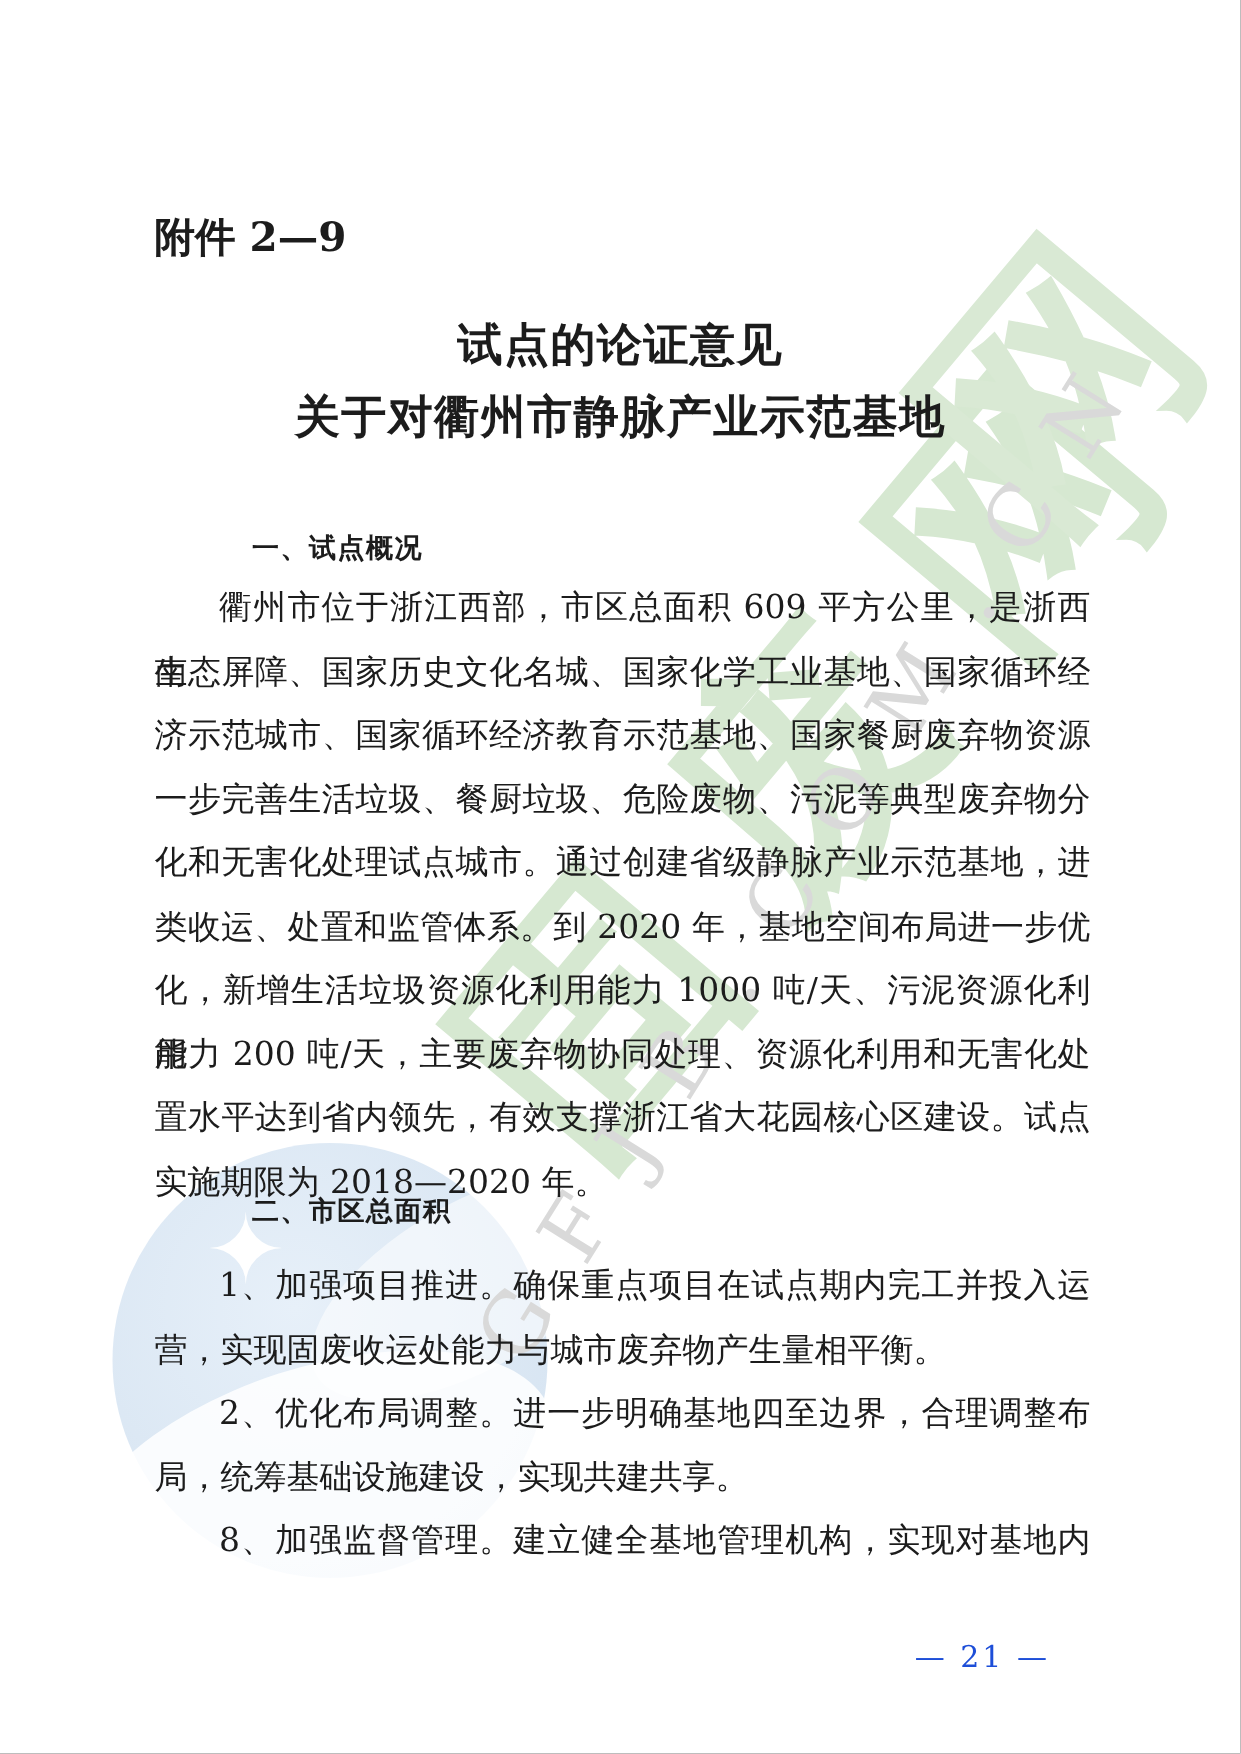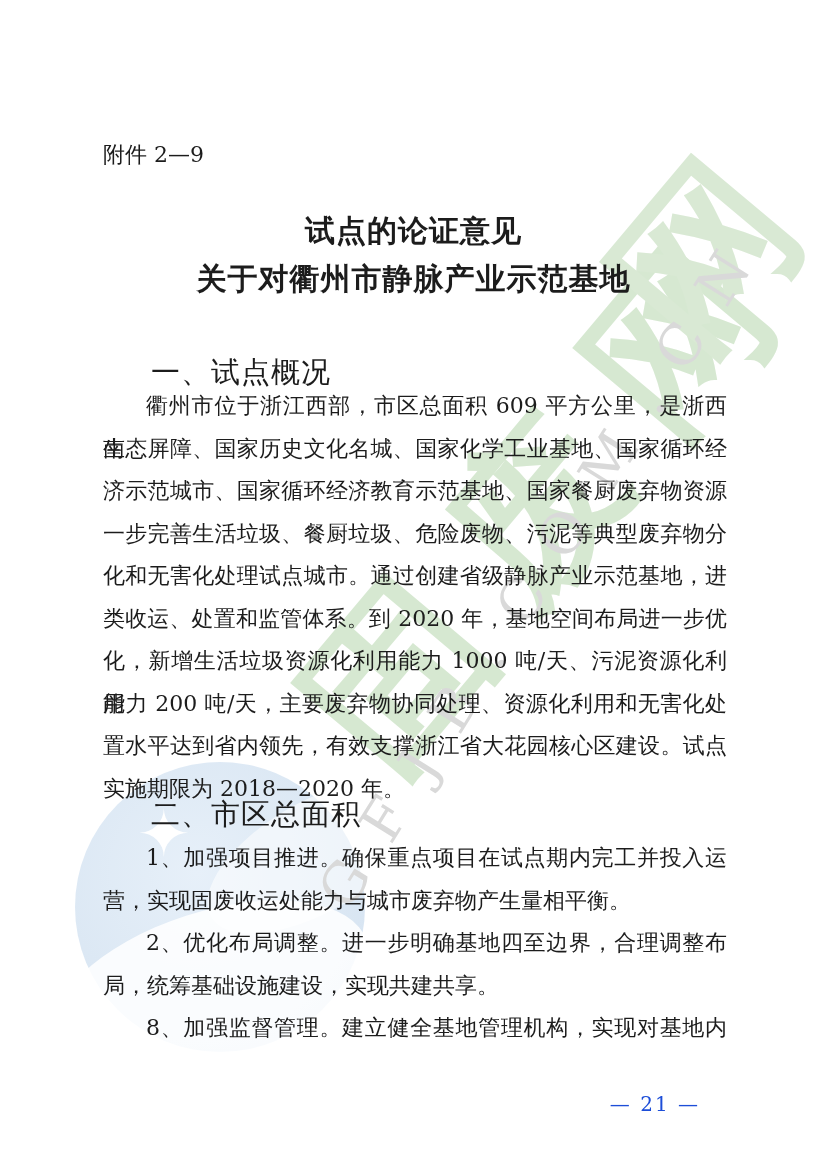--- a/index.html
+++ b/index.html
@@ -50,30 +50,30 @@
     position:absolute;left:120px;top:40px;width:240px;height:110px;
     border-radius:50%;
     background:#ffffff;opacity:.55;
     transform:rotate(-30deg);
   }
   .wm-star{position:absolute;color:#ffffff;line-height:1;}
   .wm-star-big{left:62px;top:40px;font-size:64px;}
   .wm-star-small{left:24px;top:10px;font-size:30px;}
   
   .content{position:absolute;inset:0;z-index:1;}
-  .attachment{position:absolute;left:103px;top:140px;font-size:22px;}
+  .attachment{position:absolute;left:103px;top:140px;font-size:27px;font-weight:bold;}
   .title{
     position:absolute;left:0;top:207px;width:100%;
     text-align:center;font-size:30px;font-weight:bold;line-height:48px;
     letter-spacing:1px;
   }
   .sec-heading{
-    position:absolute;left:151px;
+    position:absolute;left:168px;
     font-family:"DejaVu Sans","Liberation Sans",sans-serif;
-    font-size:29px;font-weight:400;letter-spacing:1px;
+    font-size:18px;font-weight:700;letter-spacing:1px;
   }
   .h1{top:353px;}
   .h2{top:795px;}
   .textblock{position:absolute;left:103px;width:624px;}
   .p1{top:385px;}
   .items{top:837px;}
   .bl{
     height:42.5px;line-height:42.5px;font-size:22px;
     white-space:nowrap;
   }

